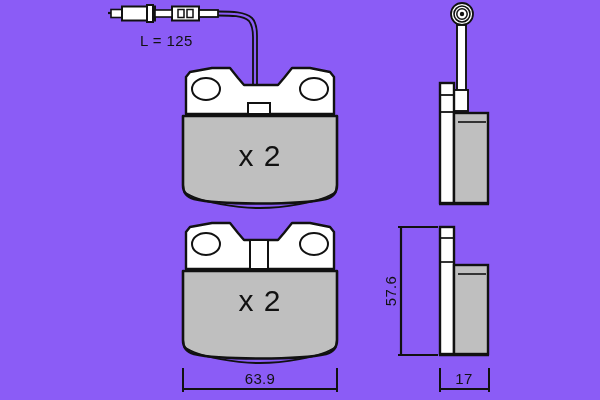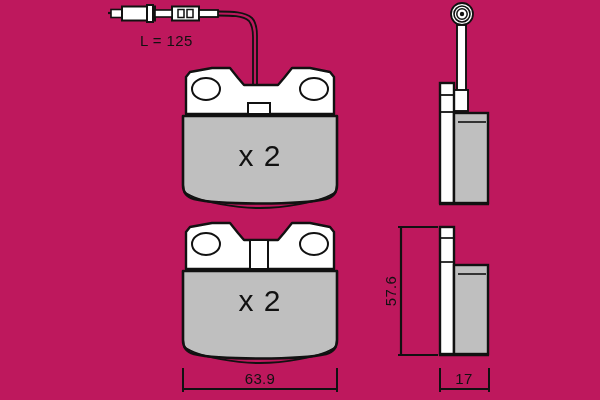--- a/index.html
+++ b/index.html
@@ -10,21 +10,21 @@
   body {
     width: 600px;
     height: 400px;
     overflow: hidden;
     font-family: "Liberation Sans", sans-serif;
   }
   #drawing-root {
     position: relative;
     width: 600px;
     height: 400px;
-    background: #be185d;
+    background: #8b5cf6;
   }
   svg.sheet {
     display: block;
     width: 600px;
     height: 400px;
   }
   text {
     font-family: "Liberation Sans", sans-serif;
     fill: #111111;
   }

